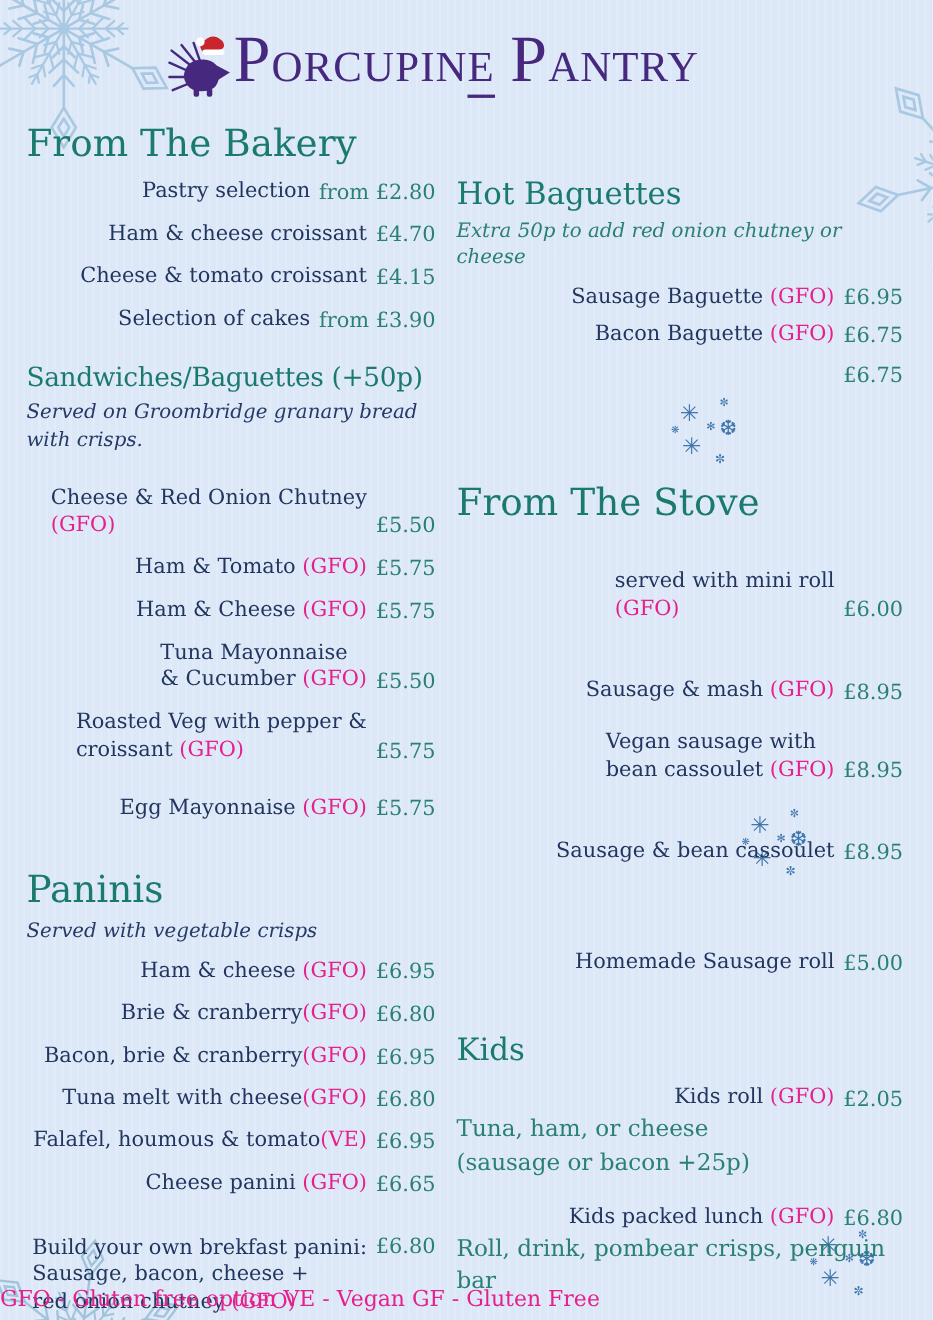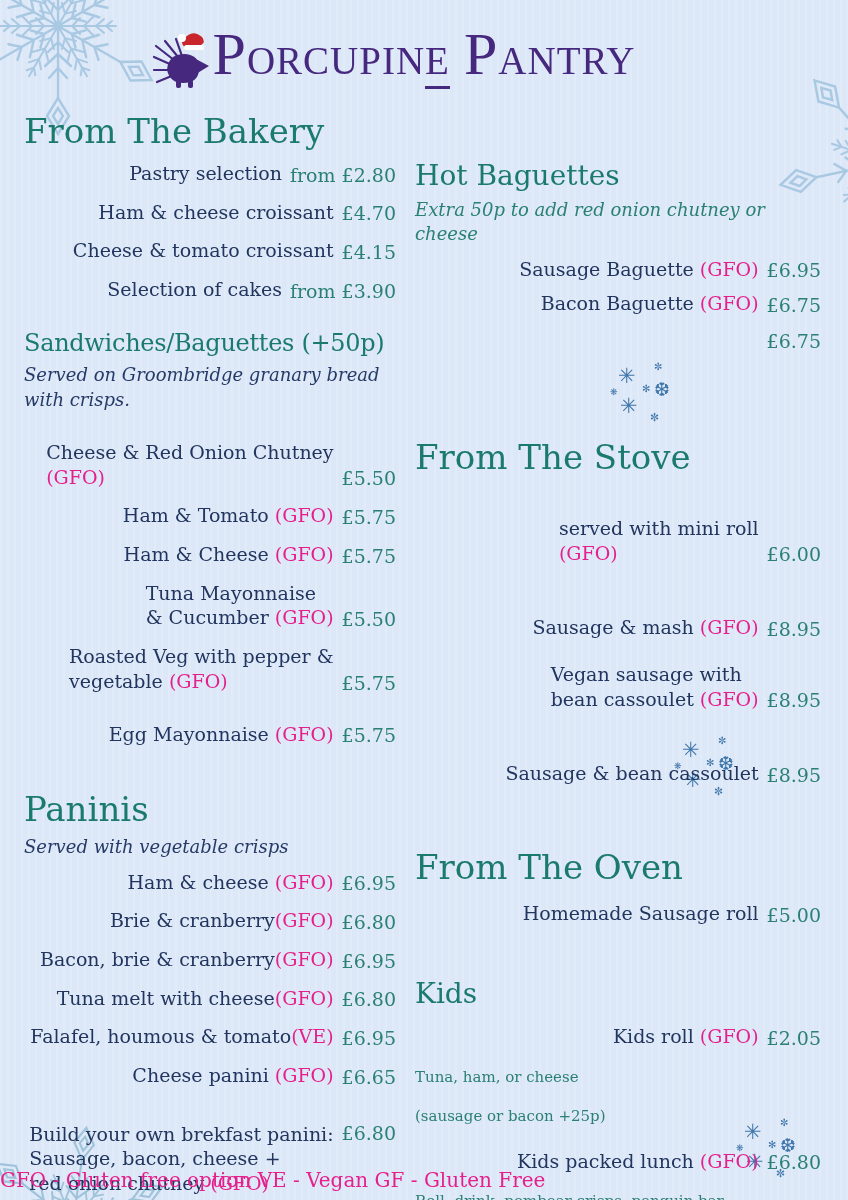--- a/index.html
+++ b/index.html
@@ -36,21 +36,21 @@
   .sec-title{color:#1b7a6e;font-size:34px;line-height:1.15;margin:0;font-weight:normal;white-space:nowrap;}
   .sec-title.small{font-size:24px;letter-spacing:-0.3px;}
   .subtitle{font-style:italic;font-size:18px;color:#253a66;margin:6px 0 0 0;line-height:1.35;}
   .subtitle.teal{color:#2a8074;}
   .row{display:flex;justify-content:flex-end;align-items:flex-end;margin-top:14px;}
   .row.tight{margin-top:10px;}
   .row.top{align-items:flex-start;}
   .name{color:#21355e;font-size:19px;line-height:1.3;}
   .tag{color:#e5208c;}
   .price{color:#2a8074;font-size:19px;white-space:nowrap;padding-left:8px;}
-  .note{color:#2a8074;font-size:15px;line-height:1.4;margin-top:18px;}
+  .note{color:#2a8074;font-size:21px;line-height:1.4;margin-top:2px;}
   .gap8{height:8px;}  .gap14{height:14px;}  .gap20{height:20px;}
   .gap28{height:28px;} .gap36{height:36px;} .gap44{height:44px;}
   
   .footer{
     position:absolute;left:0;top:1168px;width:100%;
     text-align:left;color:#e5208c;font-size:20px;
   }
   
   .bigflake{position:absolute;color:#a9c9e3;pointer-events:none;}
   .cluster{position:absolute;width:64px;height:64px;color:#3f76ab;pointer-events:none;}
@@ -200,21 +200,21 @@
     </div>
     <div class="row">
       <span class="name"><span>Ham &amp; Cheese</span><span class="tag"> (GFO)</span></span>
       <span class="price">£5.75</span>
     </div>
     <div class="row">
       <span class="name"><span>Tuna Mayonnaise</span><br><span>&amp; Cucumber</span><span class="tag"> (GFO)</span></span>
       <span class="price">£5.50</span>
     </div>
     <div class="row">
-      <span class="name"><span>Roasted Veg with pepper &amp;</span><br><span>vegetable</span><span class="tag"> (GFO)</span></span>
+      <span class="name"><span>Roasted Veg with pepper &amp;</span><br><span>croissant</span><span class="tag"> (GFO)</span></span>
       <span class="price">£5.75</span>
     </div>
     <div class="gap14"></div>
     <div class="row">
       <span class="name"><span>Egg Mayonnaise</span><span class="tag"> (GFO)</span></span>
       <span class="price">£5.75</span>
     </div>
 
     <div class="gap44"></div>
     <h2 class="sec-title">Paninis</h2>
@@ -287,21 +287,20 @@
       <span class="name"><span>Vegan sausage with</span><br><span>bean cassoulet </span><span class="tag"> (GFO)</span></span>
       <span class="price">£8.95</span>
     </div>
     <div class="gap36"></div>
     <div class="row">
       <span class="name">Sausage &amp; bean cassoulet</span>
       <span class="price">£8.95</span>
     </div>
 
     <div style="height:62px;"></div>
-    <h2 class="sec-title">From The Oven</h2>
     <div class="row">
       <span class="name">Homemade Sausage roll</span>
       <span class="price">£5.00</span>
     </div>
 
     <div style="height:52px;"></div>
     <h2 class="sec-title" style="font-size:28px;">Kids</h2>
 
     <div class="row">
       <span class="name"><span>Kids roll</span><span class="tag"> (GFO)</span></span>

